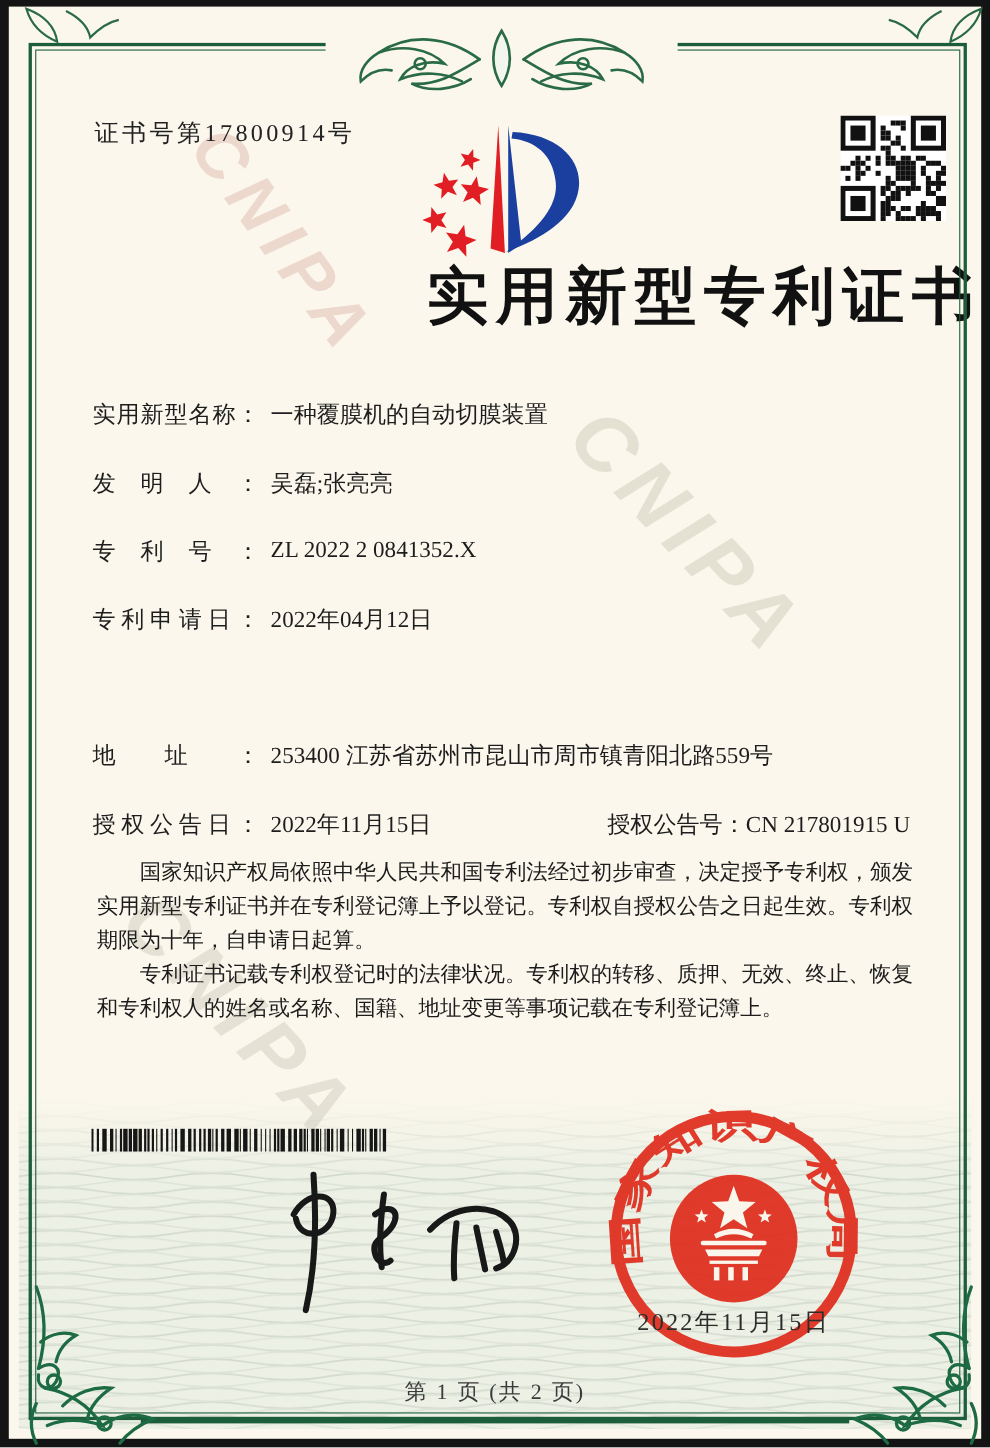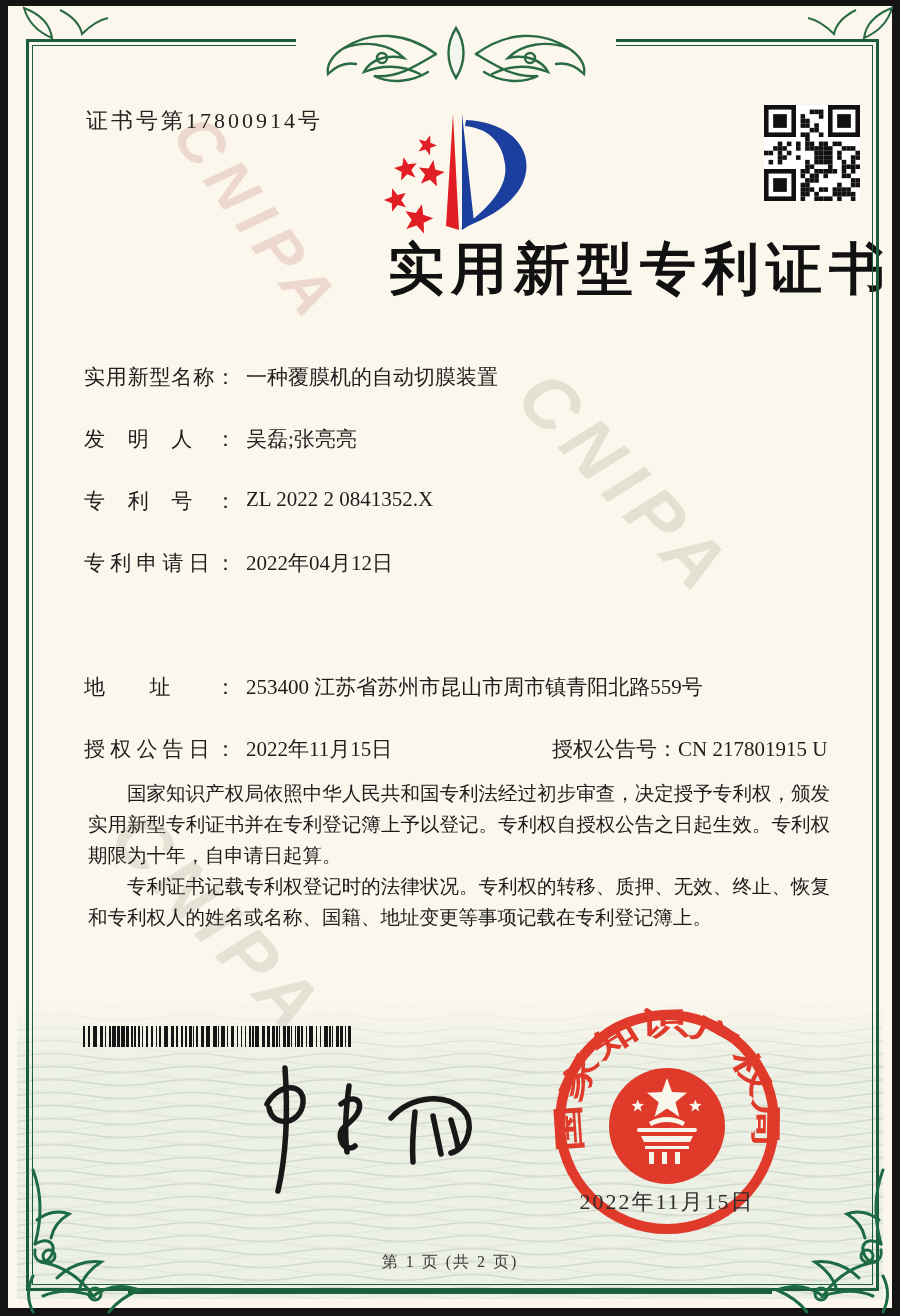--- a/index.html
+++ b/index.html
@@ -32,21 +32,21 @@
           vertical-align:top;color:#1d1d1d;}
   .fval{margin-left:10px;color:#1d1d1d;}
   .grant-right{position:absolute;left:468px;top:0;white-space:nowrap;}
   .paras{position:absolute;left:80px;top:772px;width:742px;font-size:19.5px;line-height:31px;
          text-align:justify;color:#1c1c1c;}
   .paras p{margin:0;text-indent:2em;}
   .barcode{position:absolute;left:75px;top:1020px;}
   .director{position:absolute;left:82px;top:1096px;font-size:21px;line-height:48px;color:#222;}
   .signature{position:absolute;left:225px;top:1050px;}
   .seal{position:absolute;left:533px;top:998px;}
-  .footer{position:absolute;left:0;right:0;top:1246px;text-align:center;font-size:16px;color:#3a3a3a;letter-spacing:2px;}
+  .footer{position:absolute;left:0;right:0;top:1246px;text-align:center;font-size:20px;color:#3a3a3a;letter-spacing:2px;}
   .logo{position:absolute;left:350px;top:96px;}
   .qr{position:absolute;left:756px;top:99px;}
 </style>
 </head>
 <body>
 
 <div class="page">
   <div class="paper">
 
     <div class="wavezone">

